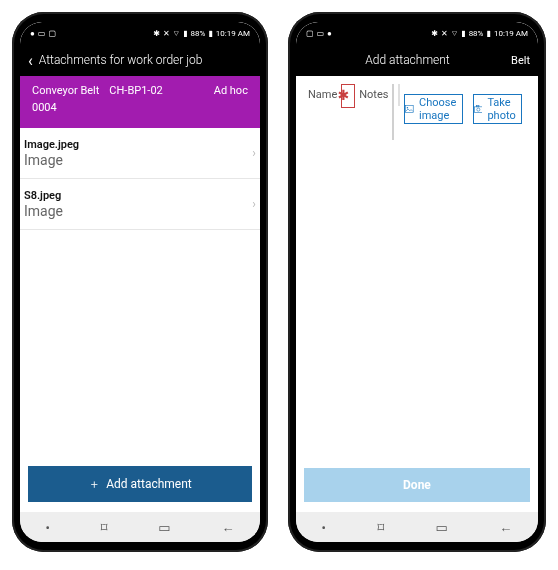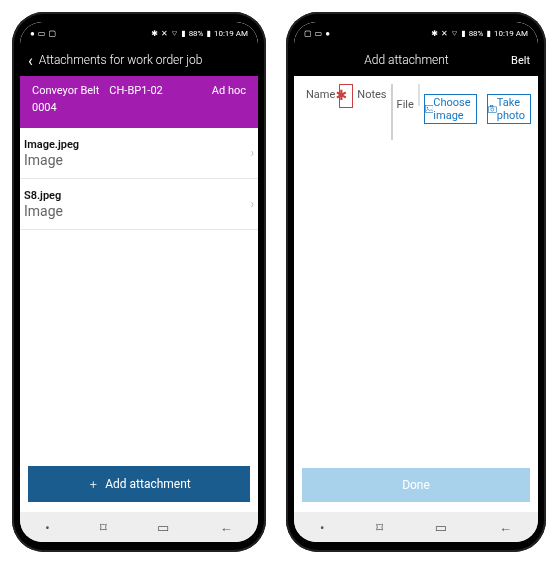--- a/index.html
+++ b/index.html
@@ -115,25 +115,25 @@
     position: absolute; right: 6px; top: 3px; color: #c84040; font-size: 14px;
   }
   .textarea {
     border: 1px solid #d0d0d0; height: 56px; background: #fff;
   }
   .filebox { border: 1px solid #e0e0e0; height: 22px; background: #fafafa; }
   .btnrow { display: flex; gap: 10px; margin-top: 10px; }
   .btn2 {
     flex: 1; border: 1px solid #1976c0; color: #1976c0;
     height: 30px; display: flex; align-items: center; justify-content: center;
-    font-size: 11px; background: #fff;
+    gap: 5px; font-size: 11px; background: #fff;
   }
   .donebtn {
     background: #a8d2ec; color: #fff; height: 34px; margin: 0 8px 10px;
-    display: flex; align-items: center; justify-content: center; font-size: 12px;
+    display: flex; align-items: center; justify-content: center; font-size: 12px; font-weight: bold;
   }
   svg { display: block; }
 </style>
 </head>
 <body>
 
 <div class="phone">
   <div class="screen">
     <div class="statusbar">
       <div class="sb-left">
@@ -213,21 +213,20 @@
       <span class="close">Belt</span>
     </div>
     <div class="form">
       <div class="label">Name</div>
       <div class="req-wrap">
         <input class="input req" style="">
         <span class="req-ast">✱</span>
       </div>
       <div class="label">Notes</div>
       <div class="textarea"></div>
-      <div class="label" style="margin-top:14px">File</div>
       <div class="filebox"></div>
       <div class="btnrow">
         <div class="btn2">
           <svg width="14" height="12" viewBox="0 0 14 12">
             <rect x="0.5" y="0.5" width="13" height="11" fill="none" stroke="#1976c0"></rect>
             <circle cx="4" cy="4" r="1.2" fill="#1976c0"></circle>
             <path d="M1 10 L5 6 L8 9 L10 7 L13 10" fill="none" stroke="#1976c0"></path>
           </svg>
           <span>Choose image</span>
         </div>

